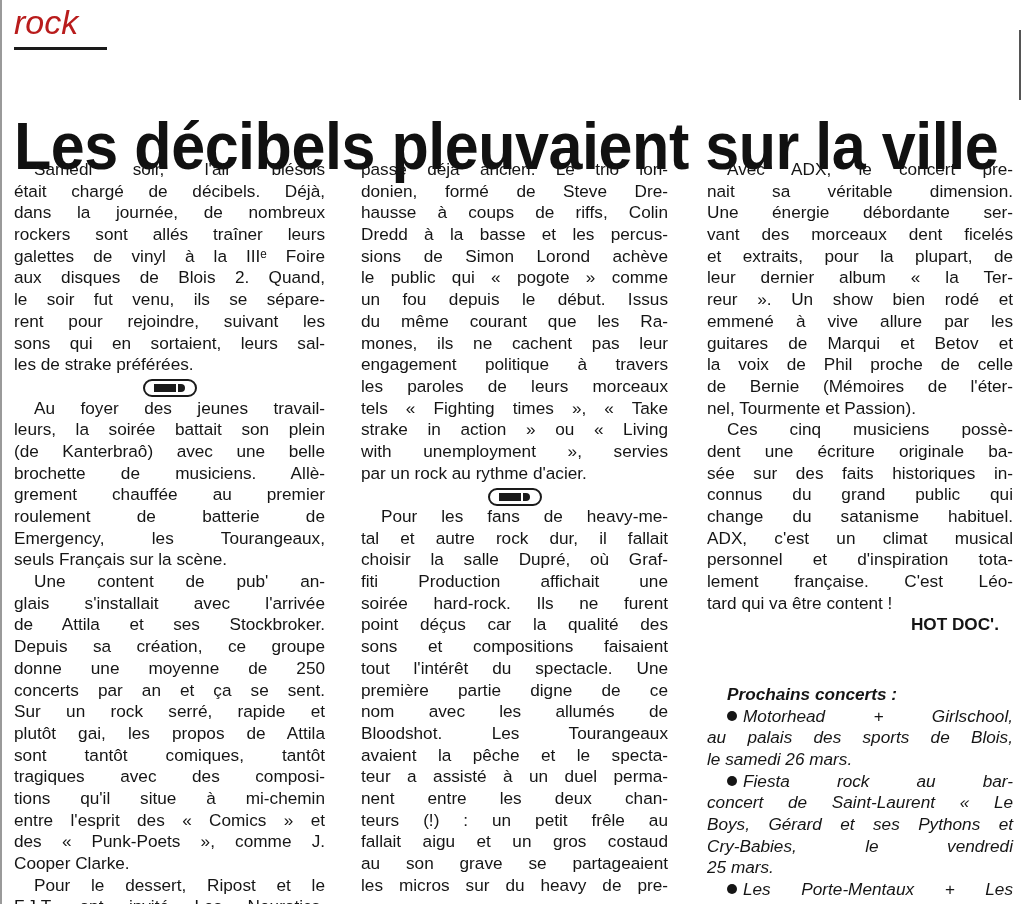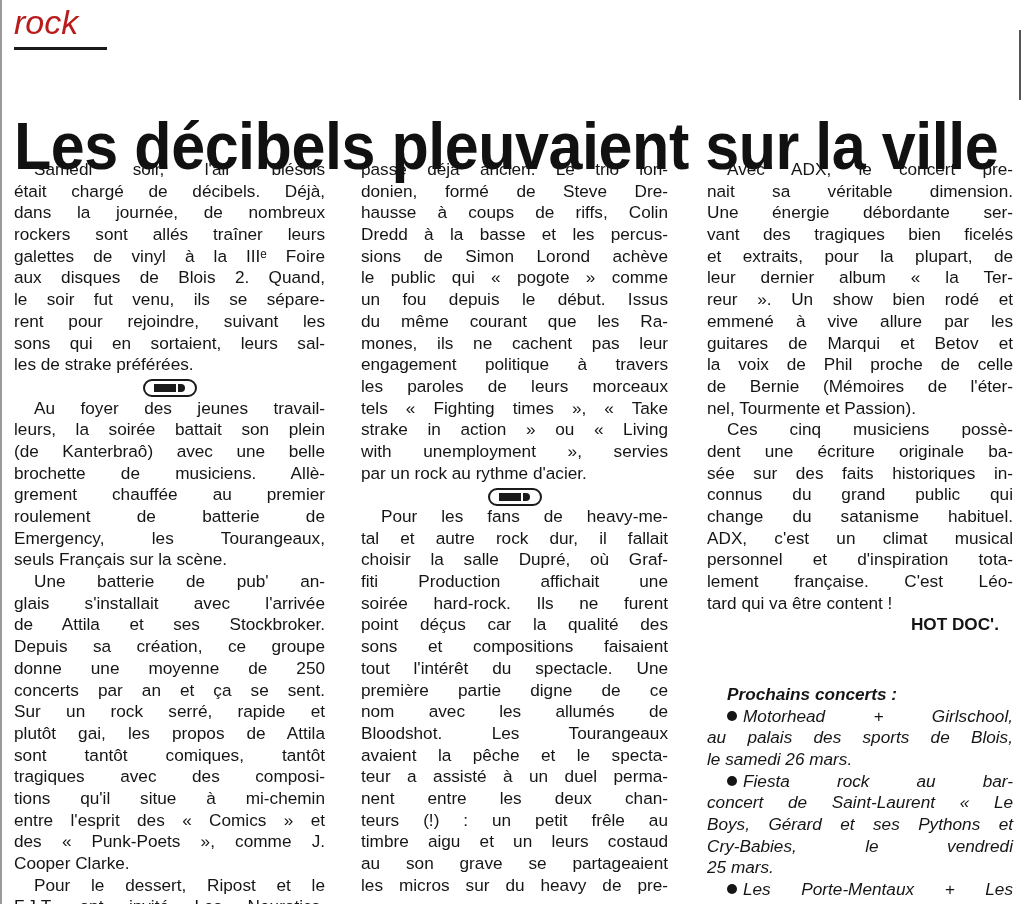--- a/index.html
+++ b/index.html
@@ -76,21 +76,21 @@
     <span class="line last">les de strake préférées.</span>
     <span class="line center"><span class="ornament"></span></span>
     <span class="line ind">Au foyer des jeunes travail-</span>
     <span class="line">leurs, la soirée battait son plein</span>
     <span class="line">(de Kanterbraô) avec une belle</span>
     <span class="line">brochette de musiciens. Allè-</span>
     <span class="line">grement chauffée au premier</span>
     <span class="line">roulement de batterie de</span>
     <span class="line"><span class="it">Emergency</span>, les Tourangeaux,</span>
     <span class="line last">seuls Français sur la scène.</span>
-    <span class="line ind">Une batterie de pub' an-</span>
+    <span class="line ind">Une content de pub' an-</span>
     <span class="line">glais s'installait avec l'arrivée</span>
     <span class="line">de <span class="it">Attila et ses Stockbroker</span>.</span>
     <span class="line">Depuis sa création, ce groupe</span>
     <span class="line">donne une moyenne de 250</span>
     <span class="line">concerts par an et ça se sent.</span>
     <span class="line">Sur un rock serré, rapide et</span>
     <span class="line">plutôt gai, les propos de Attila</span>
     <span class="line">sont tantôt comiques, tantôt</span>
     <span class="line">tragiques avec des composi-</span>
     <span class="line">tions qu'il situe à mi-chemin</span>
@@ -125,30 +125,30 @@
     <span class="line">point déçus car la qualité des</span>
     <span class="line">sons et compositions faisaient</span>
     <span class="line">tout l'intérêt du spectacle. Une</span>
     <span class="line">première partie digne de ce</span>
     <span class="line">nom avec les allumés de</span>
     <span class="line"><span class="it">Bloodshot</span>. Les Tourangeaux</span>
     <span class="line">avaient la pêche et le specta-</span>
     <span class="line">teur a assisté à un duel perma-</span>
     <span class="line">nent entre les deux chan-</span>
     <span class="line">teurs (!) : un petit frêle au</span>
-    <span class="line">timbre aigu et un leurs costaud</span>
+    <span class="line">fallait aigu et un gros costaud</span>
     <span class="line">au son grave se partageaient</span>
     <span class="line">les micros sur du heavy de pre-</span>
   </div>
 <div class="col col3">
   <div class="col3-body">
       <span class="line ind">Avec <span class="it">ADX</span>, le concert pre-</span>
       <span class="line">nait sa véritable dimension.</span>
       <span class="line">Une énergie débordante ser-</span>
-      <span class="line">vant des tragiques bien ficelés</span>
+      <span class="line">vant des morceaux dent ficelés</span>
       <span class="line">et extraits, pour la plupart, de</span>
       <span class="line">leur dernier album « la Ter-</span>
       <span class="line">reur ». Un show bien rodé et</span>
       <span class="line">emmené à vive allure par les</span>
       <span class="line">guitares de Marqui et Betov et</span>
       <span class="line">la voix de Phil proche de celle</span>
       <span class="line">de Bernie (Mémoires de l'éter-</span>
       <span class="line last">nel, Tourmente et Passion).</span>
       <span class="line ind">Ces cinq musiciens possè-</span>
       <span class="line">dent une écriture originale ba-</span>

